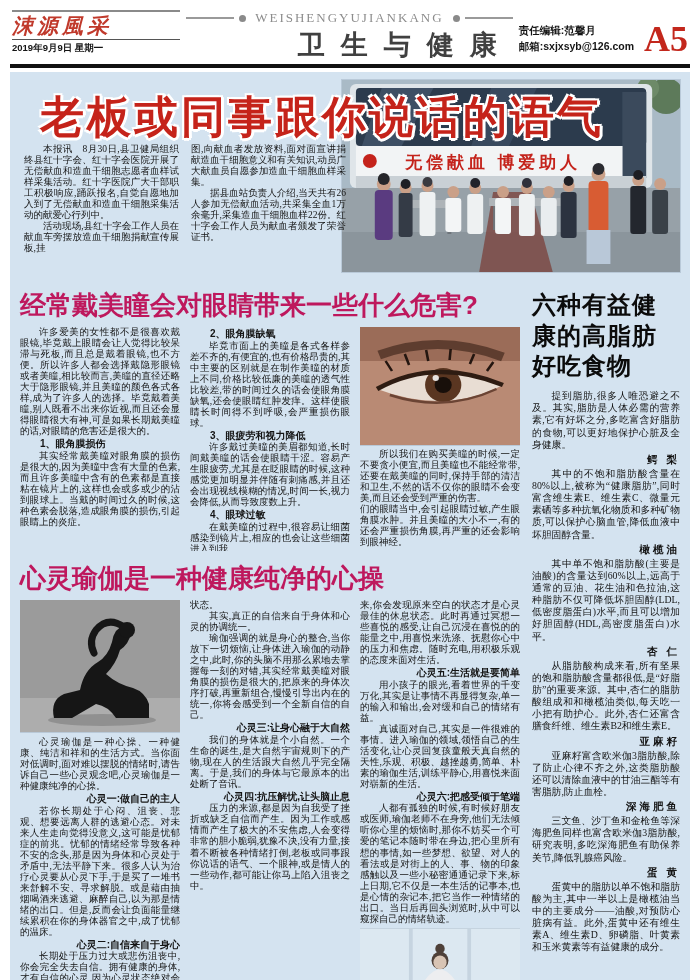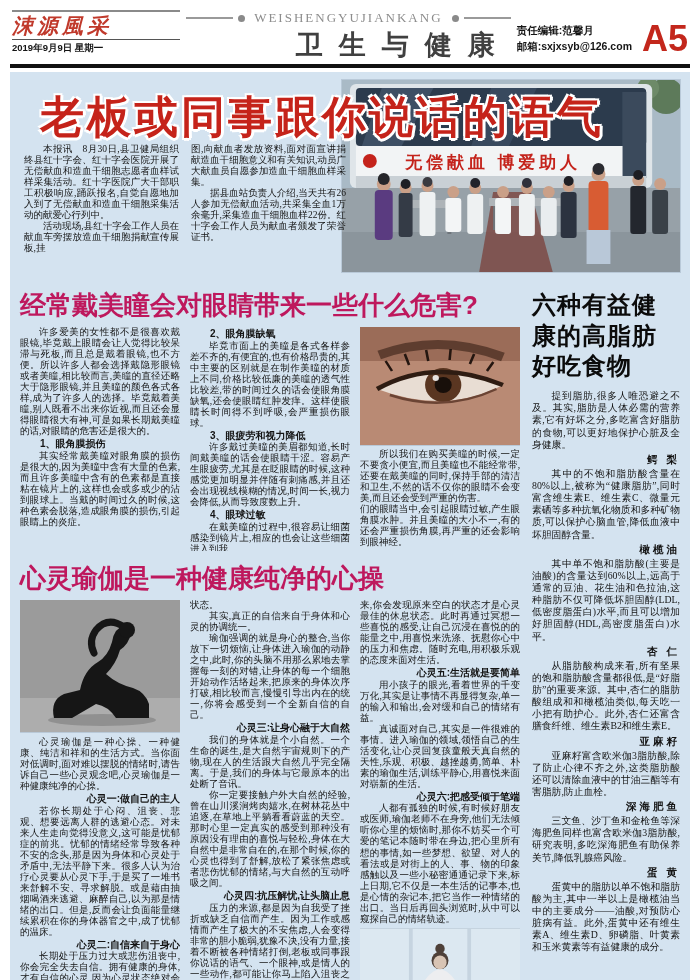--- a/index.html
+++ b/index.html
@@ -12,21 +12,21 @@
   .mast-title{font-family:"DejaVu Serif",serif;font-style:italic;font-weight:bold;color:#c0392b;font-size:21px;letter-spacing:4px;line-height:1.1;}
   .mast-date{font-size:9.5px;font-weight:bold;border-top:1px solid #555;margin-top:2px;padding-top:2px;font-family:"Liberation Sans",sans-serif;}
   .mast-center{flex:1;display:flex;flex-direction:column;align-items:flex-end;padding:0 6px;}
   .pinyin-row{display:flex;align-items:center;width:100%;color:#9a9a9a;}
   .pinyin-row .line{flex:1;height:2px;background:#9a9a9a;}
   .pinyin-row .dot{width:7px;height:7px;border-radius:50%;background:#8a8a8a;margin:0 5px;}
   .pinyin{font-family:"Liberation Serif",serif;font-size:13px;letter-spacing:2px;color:#8d8d8d;padding:0 4px;white-space:nowrap;}
   .sec-title{font-family:"Liberation Serif",serif;font-weight:bold;color:#404040;font-size:27px;letter-spacing:16px;margin-top:1px;white-space:nowrap;text-indent:16px;}
   .mast-right{display:flex;align-items:center;gap:10px;padding-top:6px;}
   .editor-box{font-family:"Liberation Sans",sans-serif;font-size:10.5px;font-weight:bold;line-height:1.5;white-space:nowrap;}
-  .page-no{font-family:Liberation Sans, sans-serif;font-size:36px;font-weight:900;color:#c3271c;line-height:1;}
+  .page-no{font-family:Liberation Serif, serif;font-size:36px;font-weight:900;color:#c3271c;line-height:1;}
   .black-rule{height:4px;background:#111;margin:2px 10px 0 10px;}
 
   
   .panel{margin:4px 10px 0 10px;background:#d4e3f0;height:908px;padding:8px 10px;box-sizing:border-box;overflow:hidden;}
 
   
   .a1-top{position:relative;height:198px;}
   .photo1{position:absolute;right:0;top:0;width:338px;height:192px;overflow:hidden;box-shadow:0 0 0 1px #b9c9d8;}
   .headline-main{position:absolute;left:20px;top:8px;z-index:3;margin:0;font-family:"Liberation Sans",sans-serif;font-weight:900;font-size:44px;letter-spacing:3px;color:#c5231a;white-space:nowrap;
     text-shadow:-2px -2px 0 #fff,2px -2px 0 #fff,-2px 2px 0 #fff,2px 2px 0 #fff,0 3px 0 #fff,3px 0 0 #fff;}
@@ -226,24 +226,23 @@
                   <div class="para">心灵瑜伽是一种心操、一种健康、纯洁和祥和的生活方式。当你面对低调时,面对难以摆脱的情绪时,请告诉自己一些心灵观念吧,心灵瑜伽是一种健康纯净的心操。</div>
                   <div class="sub-head">心灵一:做自己的主人</div>
                   <div class="para">若你长期处于心闷、沮丧、悲观、想要远离人群的逃避心态。对未来人生走向觉得没意义,这可能是忧郁症的前兆。忧郁的情绪经常导致各种不安的念头,那是因为身体和心灵处于矛盾中,无法平静下来。很多人认为治疗心灵要从心灵下手,于是买了一堆书来舒解不安、寻求解脱。或是藉由抽烟喝酒来逃避、麻醉自己,以为那是情绪的出口。但是,反而会让负面能量继续累积在你的身体器官之中,成了忧郁的温床。</div>
                   <div class="sub-head">心灵二:自信来自于身心</div>
                   <div class="para">长期处于压力过大或悲伤沮丧中,你会完全失去自信。拥有健康的身体,才有自信的心灵,因为心灵状态绝对会影响身体状态。一个人如果处于欲望太多,不满足的状态,那其实是对自己没有自信,内心不安的表现,想要抓住更多的外在东西来弥补心灵空虚,到最后永远无法满足。另一种人是自我太过于强大执着,主观意识很强,这也是因为没有自信,造成过于自大或自卑的心理</div>
                 </div>
             </div>
             <div class="col">
                 <div class="para cont">状态。</div>
                 <div class="para">其实,真正的自信来自于身体和心灵的协调统一。</div>
-                <div class="para">瑜伽强调的就是身心的整合,当你放下一切烦恼,让身体进入瑜伽的动静之中,此时,你的头脑不用那么累地去掌握每一刻的对错,让身体的每一个细胞开始动作活络起来,把原来的身体次序打破,相比较而言,慢慢引导出内在的统一,你将会感受到一个全新自信的自己。</div>
+                <div class="para">瑜伽强调的就是身心的整合,当你放下一切烦恼,让身体进入瑜伽的动静之中,此时,你的头脑不用那么累地去掌握每一刻的对错,其实经常戴美瞳对眼角膜的损伤是很大的,把原来的身体次序打破,再重新组合,慢慢引导出内在的统一,你将会感受到一个全新自信的自己。</div>
                 <div class="sub-head">心灵三:让身心融于大自然</div>
                 <div class="para">我们的身体就是个小自然。一个生命的诞生,是大自然宇宙规则下的产物,现在人的生活跟大自然几乎完全隔离。于是,我们的身体与它最原本的出处断了音讯。</div>
-                <div class="para">你一定要接触户外大自然的经验,曾在山川溪涧烤肉嬉水,在树林花丛中追逐,在草地上平躺看看蔚蓝的天空。那时心里一定真实的感受到那种没有原因没有理由的喜悦与轻松,身体在大自然中是非常自在的,在那个时候,你的心灵也得到了舒解,放松了紧张焦虑或者悲伤忧郁的情绪,与大自然的互动呼吸之间。</div>
                 <div class="sub-head">心灵四:抗压解忧,让头脑止息</div>
                 <div class="para">压力的来源,都是因为自我受了挫折或缺乏自信而产生。因为工作或感情而产生了极大的不安焦虑,人会变得非常的胆小脆弱,犹豫不决,没有力量,接着不断被各种情绪打倒,老板或同事跟你说话的语气、一个眼神,或是情人的一些动作,都可能让你马上陷入沮丧之中。</div>
               </div>
             <div class="col">
               <div>
                   <div class="para cont">来,你会发现原来空白的状态才是心灵最佳的休息状态。此时再通过冥想一些喜悦的感受,让自己沉浸在喜悦的的能量之中,用喜悦来洗涤、抚慰你心中的压力和焦虑。随时充电,用积极乐观的态度来面对生活。</div>
                   <div class="sub-head">心灵五:生活就是要简单</div>
                   <div class="para">用小孩子的眼光,看着世界的千变万化,其实是让事情不再显得复杂,单一的输入和输出,会对缓和自己的情绪有益。</div>
                   <div class="para">真诚面对自己,其实是一件很难的事情。进入瑜伽的领域,领悟自己的生活变化,让心灵回复孩童般天真自然的天性,乐观、积极、越挫越勇,简单、朴素的瑜伽生活,训练平静心,用喜悦来面对崭新的生活。</div>
                   <div class="sub-head">心灵六:把感受倾于笔端</div>

